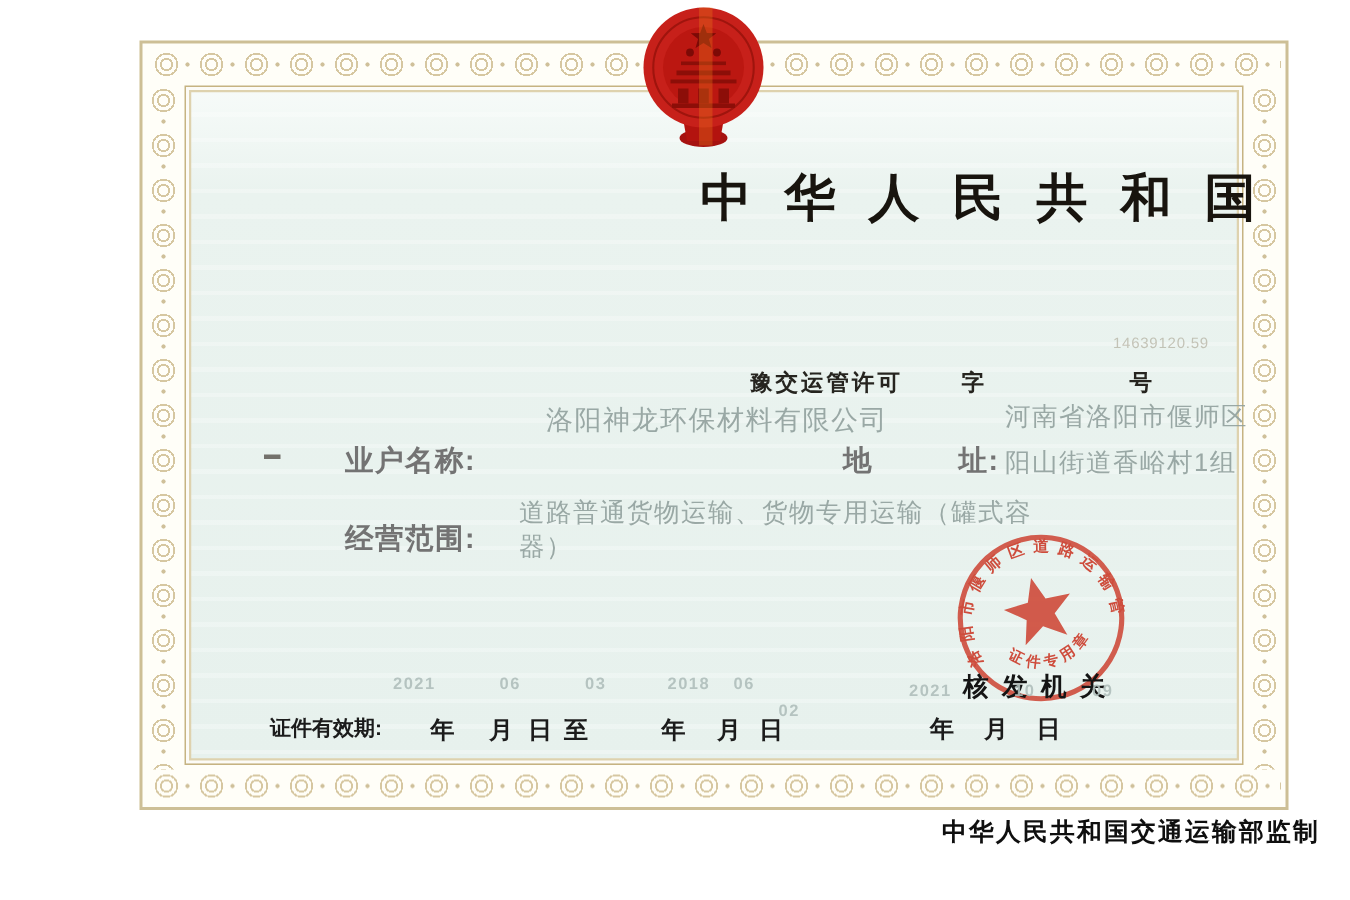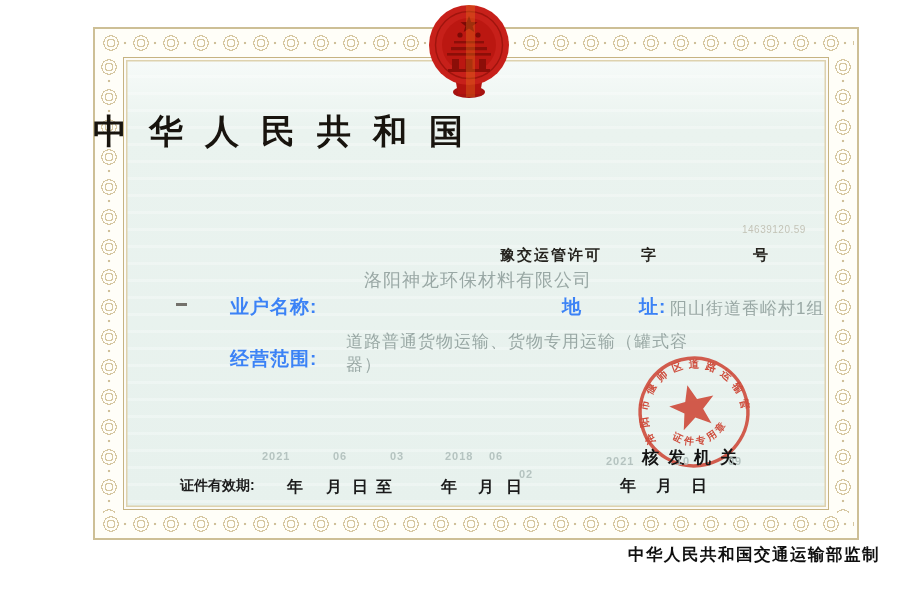--- a/index.html
+++ b/index.html
@@ -22,28 +22,28 @@
      background-size:22px 30px;background-repeat:repeat-y;}
   .edge-top{top:0;} .edge-bottom{bottom:0;} .edge-left{left:0;} .edge-right{right:0;}
   .panel{position:absolute;left:25px;top:25px;right:25px;bottom:25px;
          border:1.5px solid #c6b382;
          box-shadow:inset 0 0 0 2px rgba(255,255,255,.9), inset 0 0 0 3.5px #ded2ae;
          background:
            repeating-linear-gradient(180deg, rgba(255,255,255,.28) 0 3px, rgba(0,0,0,0) 3px 17px),
            linear-gradient(180deg,#f7fbf9 0,#eaf3ef 70px,#e7f1ed 100%);}
   
   .abs{position:absolute;white-space:nowrap;}
-  .ctr{left:93px;width:766px;text-align:left;}
+  .ctr{left:93px;width:766px;text-align:right;}
   .country{top:109px;font-size:34px;font-weight:700;letter-spacing:22px;color:#18140e;}
   .maintitle{top:148px;font-size:61px;font-weight:800;letter-spacing:5px;
      font-family:"Liberation Serif",serif;
      background:linear-gradient(95deg,#1f1505 0%,#33250e 36%,#6b4c16 46%,#c0932e 51%,#3a2a10 57%,#1f1505 78%);
      -webkit-background-clip:text;background-clip:text;color:transparent;-webkit-text-fill-color:transparent;}
   .permit{font-size:15px;font-weight:700;color:#26241f;letter-spacing:2px;}
-  .lbl{font-size:19px;font-weight:700;color:#3b82f6;letter-spacing:1px;}
+  .lbl{font-size:19px;font-weight:700;color:#737373;letter-spacing:1px;}
   .faint{color:#93a29f;opacity:.92;letter-spacing:1px;}
   .fval{font-size:18px;} .fsmall{font-size:17px;}
   .fdate{font-size:11px;color:#b0bfbc;opacity:.9;font-weight:700;letter-spacing:1px;}
   .tok{font-size:16px;font-weight:700;color:#1b1b1b;}
   .vlabel{font-size:14px;font-weight:700;color:#1b1b1b;}
   .issuer{font-size:17px;font-weight:700;color:#141414;letter-spacing:9px;margin-left:26px;}
   .footer{top:544px;left:628px;font-size:16.5px;font-weight:700;color:#0f0f0f;letter-spacing:1.5px;}
   .serialfaint{font-size:10px;color:#a29b87;opacity:.55;letter-spacing:.5px;}
   .dashmark{left:176px;top:303px;width:11px;height:2.5px;background:#55504a;opacity:.8;}
   
@@ -90,20 +90,21 @@
   <div class="abs permit" style="left:641px;top:246px;">字</div>
   <div class="abs permit" style="left:753px;top:246px;">号</div>
   <div class="abs serialfaint" style="left:742px;top:224px;">14639120.59</div>
 
   <div class="abs faint fval" style="left:364px;top:268px;">洛阳神龙环保材料有限公司</div>
   <div class="abs dashmark"></div>
   <div class="abs lbl" style="left:230px;top:294px;">业户名称:</div>
 
   <div class="abs lbl" style="left:562px;top:294px;">地</div>
   <div class="abs lbl" style="left:639px;top:294px;">址:</div>
+  <div class="abs faint fsmall" style="left:670px;top:266px;z-index:6;">河南省洛阳市偃师区</div>
   <div class="abs faint fsmall" style="left:670px;top:297px;z-index:6;">阳山街道香峪村1组</div>
 
   <div class="abs lbl" style="left:230px;top:346px;">经营范围:</div>
   <div class="abs faint fsmall" style="left:346px;top:330px;">道路普通货物运输、货物专用运输（罐式容</div>
   <div class="abs faint fsmall" style="left:346px;top:353px;">器）</div>
 
   <svg class="seal" viewBox="0 0 110 110">
     <defs>
       <path id="sealArcTop" d="M 16,72 A 41.5 41.5 0 1 1 94,72" fill="none"></path>
       <path id="sealArcBottom" d="M 26,66 A 33 33 0 0 0 84,66" fill="none"></path>

